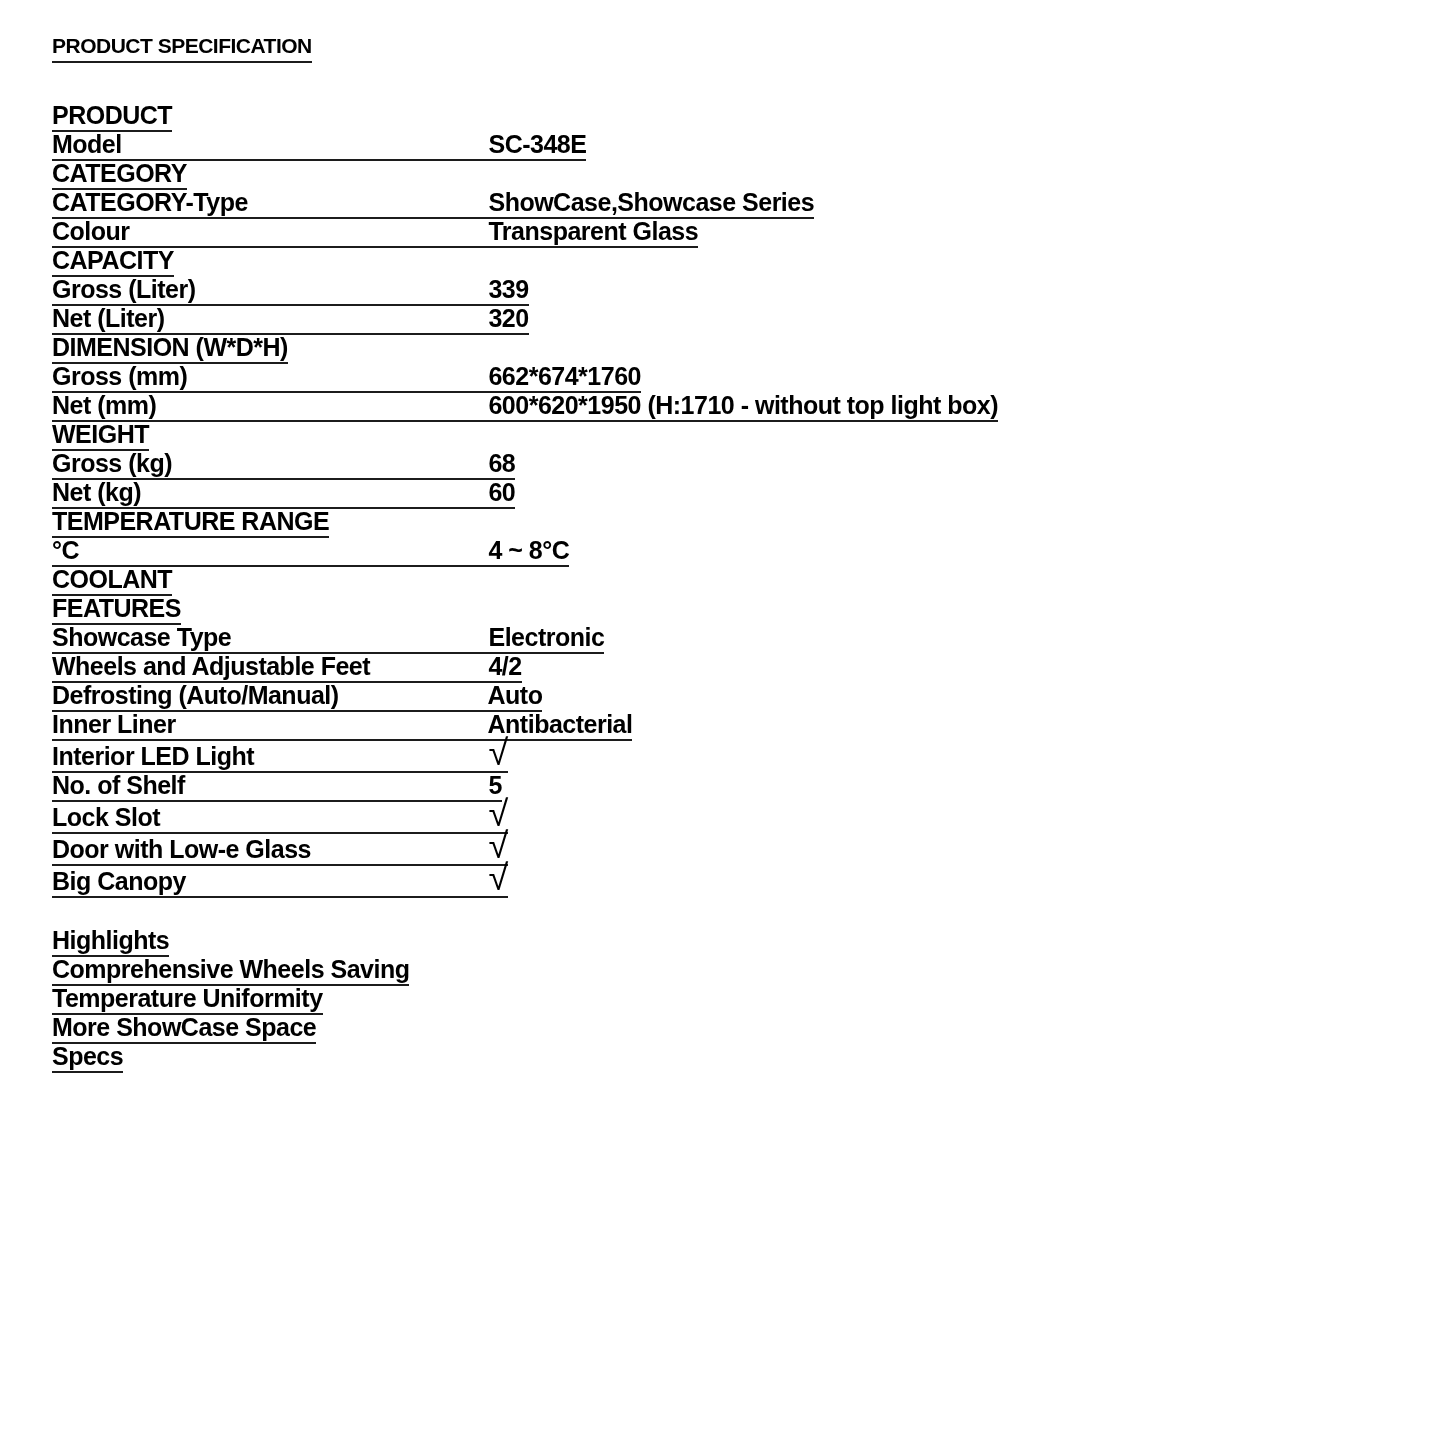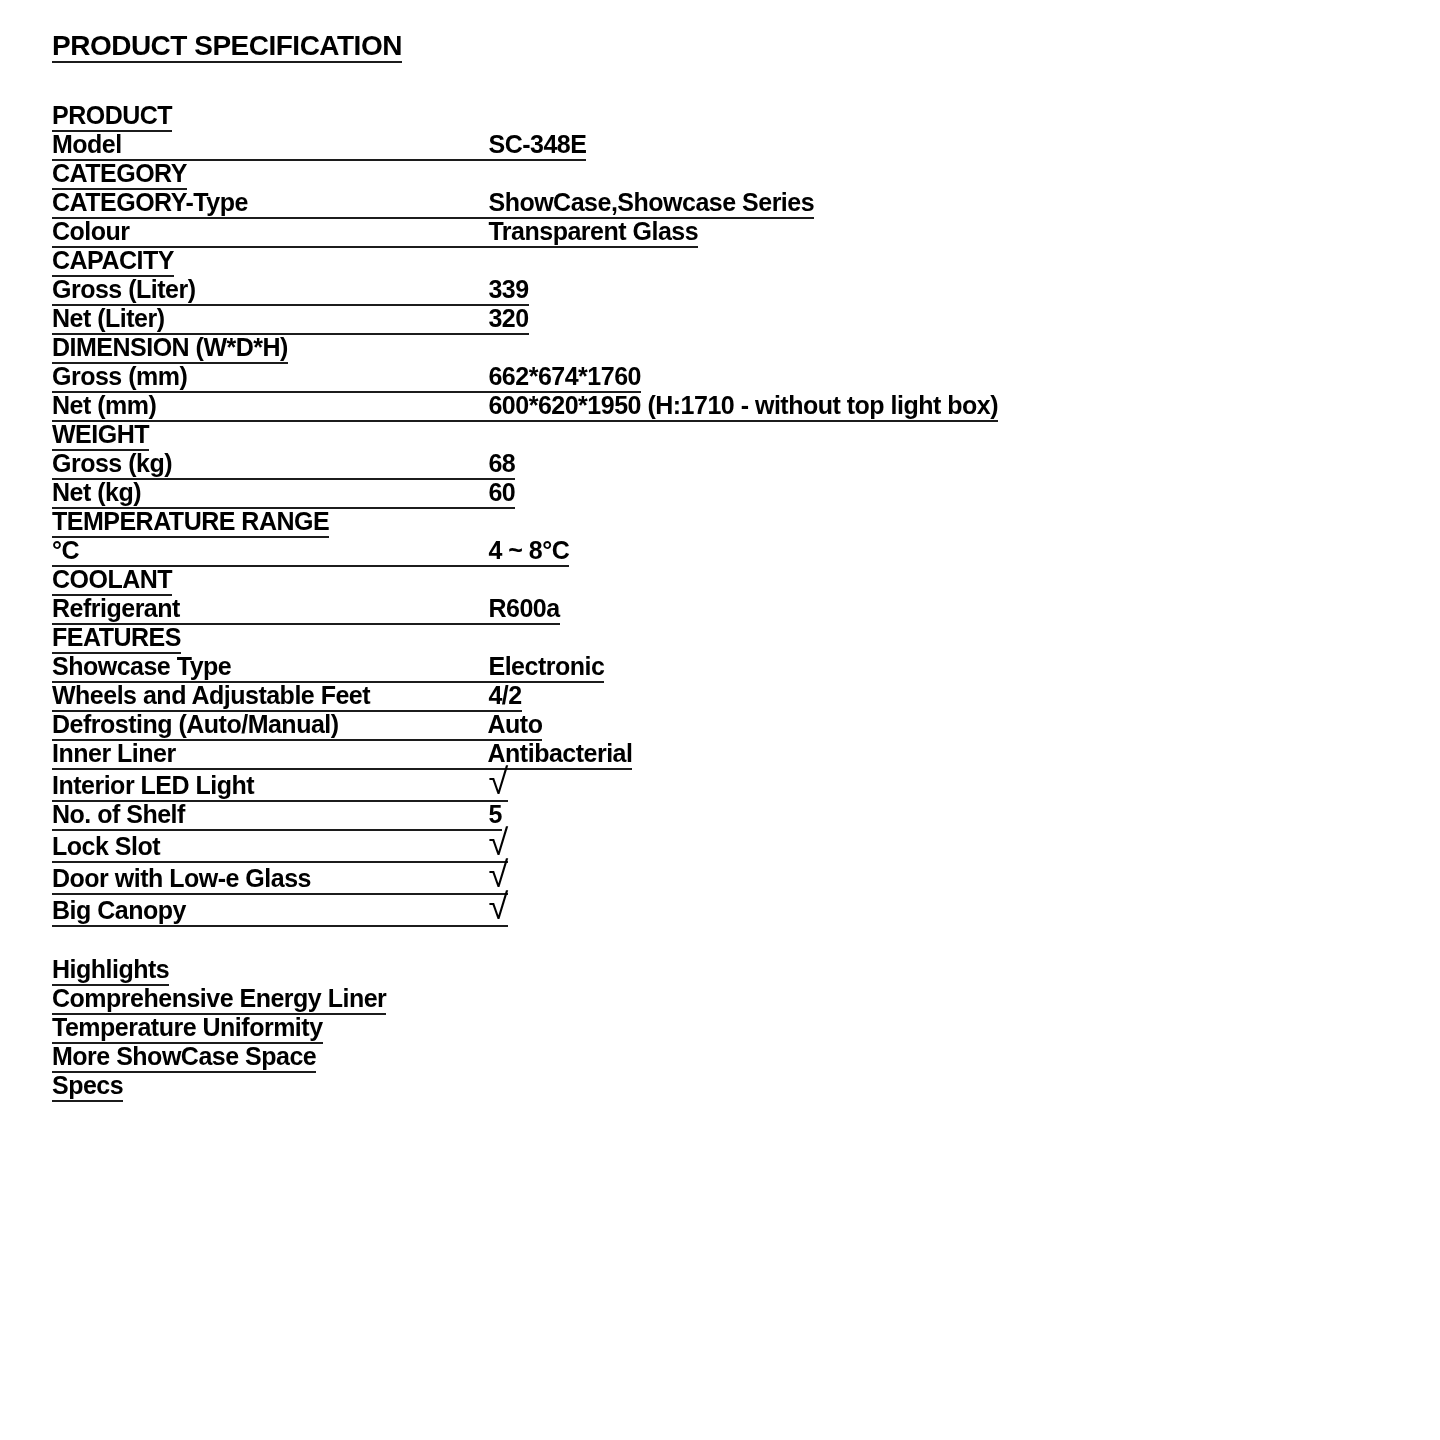--- a/index.html
+++ b/index.html
@@ -26,21 +26,21 @@
     width: fit-content;
     max-width: 1340px;
     font-size: 25px;
     line-height: 24px;
     padding-bottom: 3px;
     border-bottom: 2px solid #1c1c1c;
     white-space: nowrap;
   }
   .title {
     margin: 0 0 40px 0;
-    font-size: 28px;
+    font-size: 21px;
     font-weight: bold;
   }
   .row .label {
     display: inline-block;
     width: 430px;
     vertical-align: baseline;
   }
   .row .value {
     display: inline;
   }
@@ -101,24 +101,20 @@
       <div class="line row">
     <span class="label">Net (kg)</span>
     <span class="value">60</span>
   </div>
       <div class="line header">TEMPERATURE RANGE</div>
       <div class="line row">
     <span class="label">°C</span>
     <span class="value">4 ~ 8°C</span>
   </div>
       <div class="line header">COOLANT</div>
-      <div class="line row">
-    <span class="label">Refrigerant</span>
-    <span class="value">R600a</span>
-  </div>
       <div class="line header">FEATURES</div>
       <div class="line row">
     <span class="label">Showcase Type</span>
     <span class="value">Electronic</span>
   </div>
       <div class="line row">
     <span class="label">Wheels and Adjustable Feet</span>
     <span class="value">4/2</span>
   </div>
       <div class="line row">
@@ -146,18 +142,18 @@
     <span class="value check">√</span>
   </div>
       <div class="line row">
     <span class="label">Big Canopy</span>
     <span class="value check">√</span>
   </div>
     </div>
 
   <div class="highlights-block" id="highlights-section">
       <div class="line header">Highlights</div>
-      <div class="line header">Comprehensive Energy Liner</div>
+      <div class="line header">Comprehensive Wheels Saving</div>
       <div class="line header">Temperature Uniformity</div>
       <div class="line header">More ShowCase Space</div>
       <div class="line header">Specs</div>
     </div>
 </div>
 
 </body></html>

